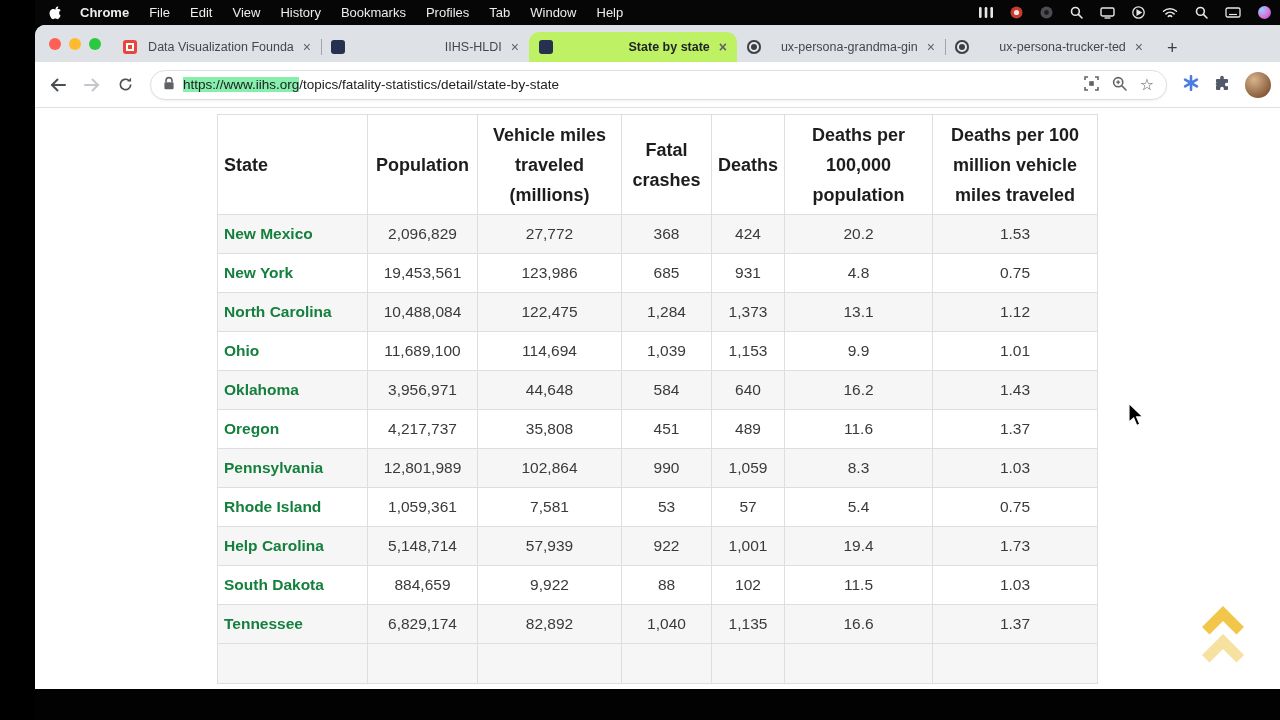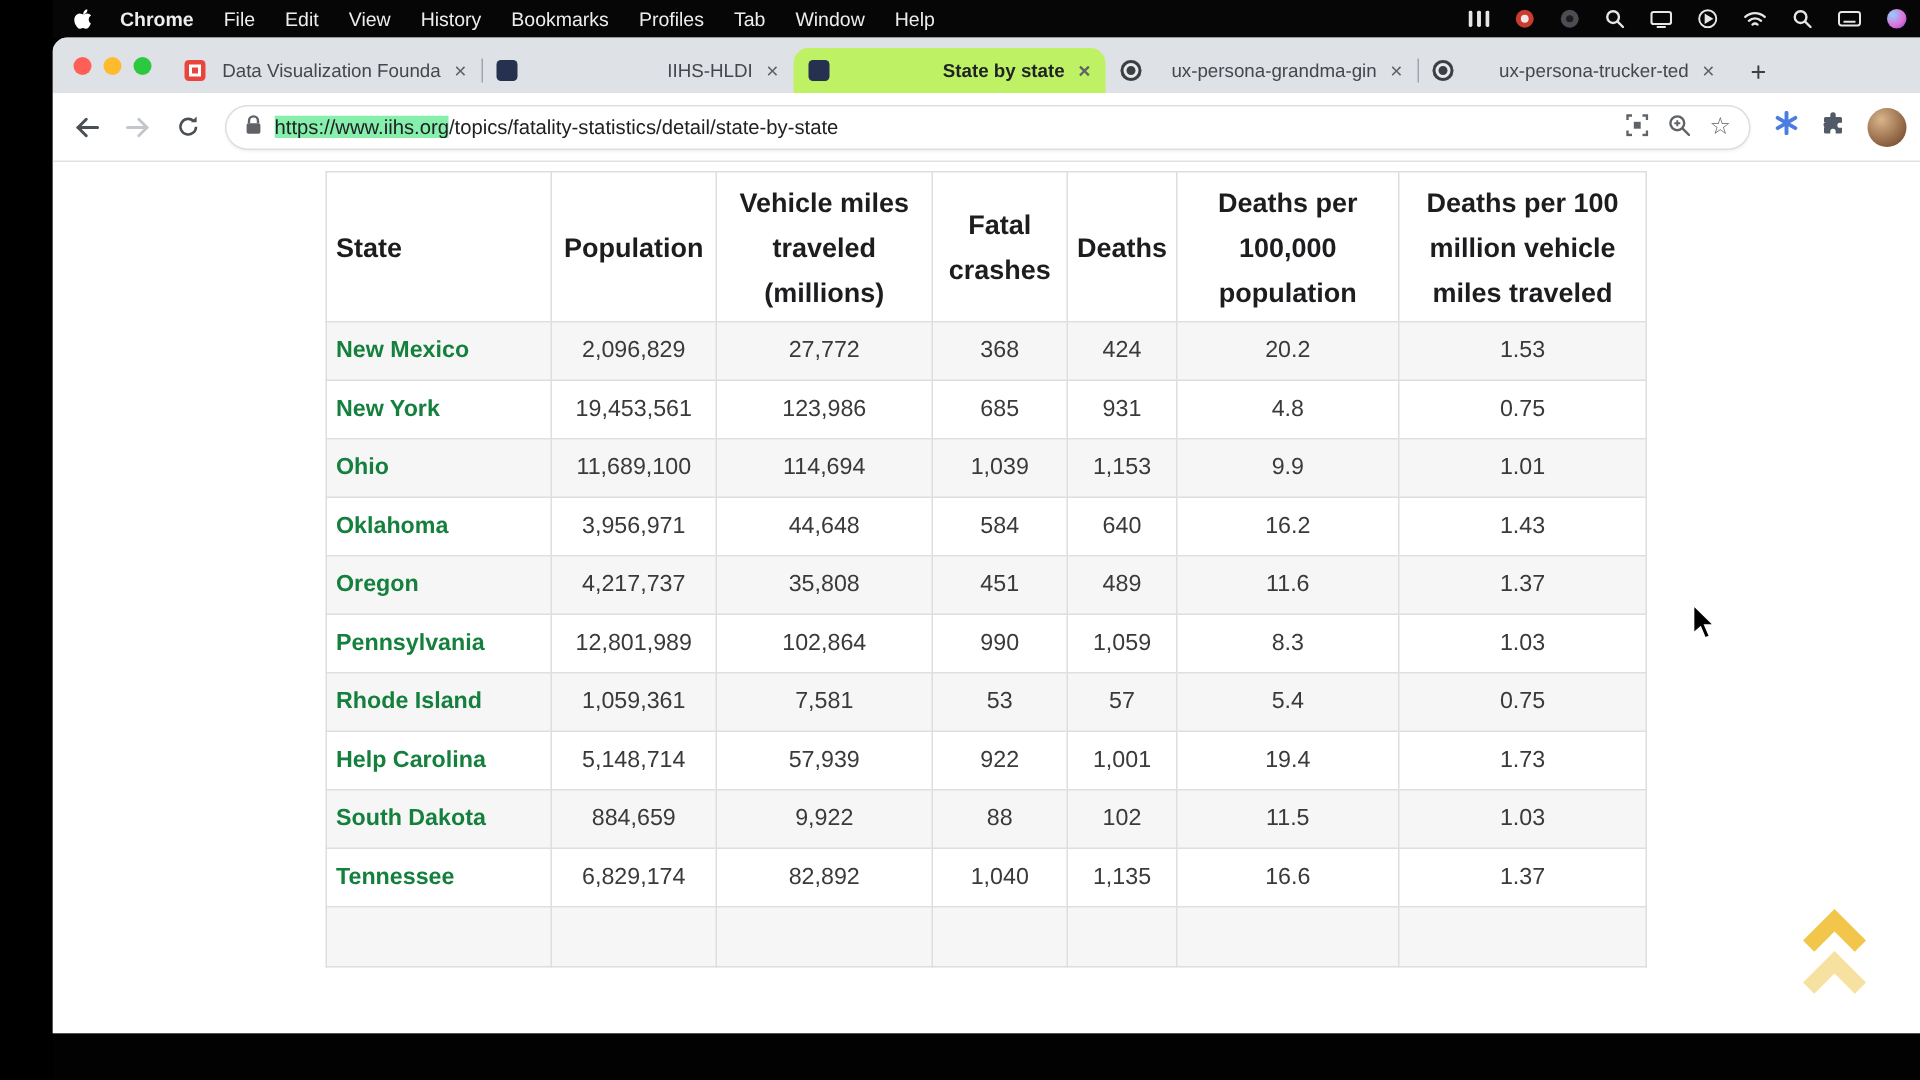--- a/index.html
+++ b/index.html
@@ -308,20 +308,29 @@
             <tr>
               <td class="state">New York</td>
               <td>19,453,561</td>
               <td>123,986</td>
               <td>685</td>
               <td>931</td>
               <td>4.8</td>
               <td>0.75</td>
             </tr>
             <tr>
+              <td class="state">North Carolina</td>
+              <td>10,488,084</td>
+              <td>122,475</td>
+              <td>1,284</td>
+              <td>1,373</td>
+              <td>13.1</td>
+              <td>1.12</td>
+            </tr>
+            <tr>
               <td class="state">Ohio</td>
               <td>11,689,100</td>
               <td>114,694</td>
               <td>1,039</td>
               <td>1,153</td>
               <td>9.9</td>
               <td>1.01</td>
             </tr>
             <tr>
               <td class="state">Oklahoma</td>

